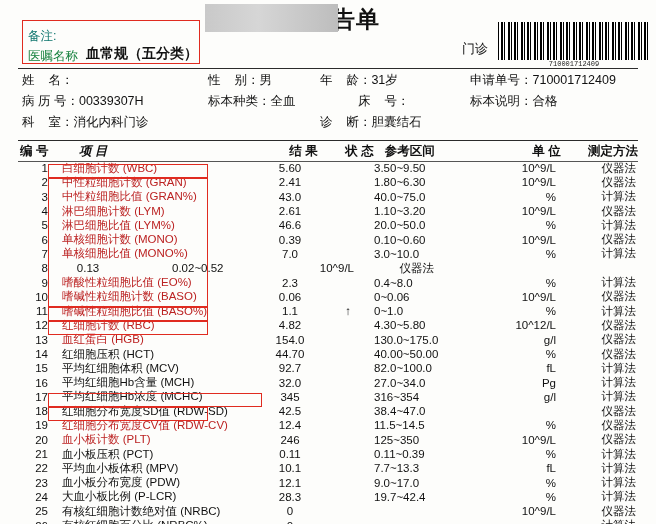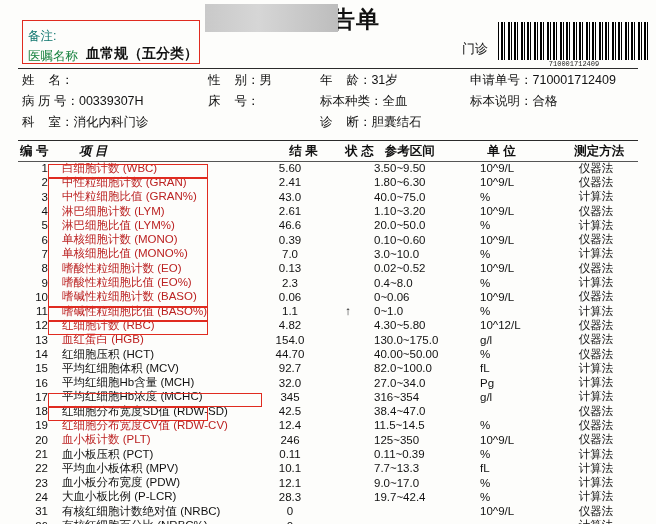--- a/index.html
+++ b/index.html
@@ -153,22 +153,22 @@
   .trow {
     display: flex;
     height: 14.3px;
     align-items: center;
   }
   .col-no     { width: 30px;  text-align: right; padding-right: 8px; }
   .col-name   { width: 196px; text-align: left;  padding-left: 6px; }
   .col-result { width: 64px;  text-align: center; }
   .col-status { width: 52px;  text-align: center; }
   .col-ref    { width: 106px; text-align: left; }
-  .col-unit   { width: 76px;  text-align: left; }
-  .col-method { width: 80px;  text-align: center; }
+  .col-unit   { width: 76px;  text-align: right; }
+  .col-method { width: 80px;  text-align: right; }
 
   .thead .col-no     { text-align: left; padding-right: 0; padding-left: 2px; }
   .thead .col-name   { padding-left: 30px; font-style: italic; }
   .thead .col-result { padding-left: 4px; }
 
   .marked .col-name { color: #b22; }
   .arrow { color: #111; }
 
   
   .redbox {
@@ -215,27 +215,27 @@
       <div class="info-cell c4">
         <span class="k">申请单号：</span>
         <span class="v">710001712409</span>
       </div>
     </div>
     <div class="info-row">
       <div class="info-cell c1">
         <span class="k">病 历 号：</span>
         <span class="v">00339307H</span>
       </div>
+      <div class="info-cell c3">
+        <span class="k">标本种类：</span>
+        <span class="v">全血</span>
+      </div>
       <div class="info-cell c2">
         <span class="k">床    号：</span>
         <span class="v"></span>
-      </div>
-      <div class="info-cell c3">
-        <span class="k">标本种类：</span>
-        <span class="v">全血</span>
       </div>
       <div class="info-cell c4">
         <span class="k">标本说明：</span>
         <span class="v">合格</span>
       </div>
     </div>
     <div class="info-row">
       <div class="info-cell c1">
         <span class="k">科    室：</span>
         <span class="v">消化内科门诊</span>
@@ -322,21 +322,20 @@
           <div class="col-no">7</div>
           <div class="col-name">单核细胞比值 (MONO%)</div>
           <div class="col-result">7.0</div>
           <div class="col-status arrow"></div>
           <div class="col-ref">3.0~10.0</div>
           <div class="col-unit">%</div>
           <div class="col-method">计算法</div>
         </div>
         <div class="trow marked">
           <div class="col-no">8</div>
-          <div class="col-name">嗜酸性粒细胞计数 (EO)</div>
           <div class="col-result">0.13</div>
           <div class="col-status arrow"></div>
           <div class="col-ref">0.02~0.52</div>
           <div class="col-unit">10^9/L</div>
           <div class="col-method">仪器法</div>
         </div>
         <div class="trow marked">
           <div class="col-no">9</div>
           <div class="col-name">嗜酸性粒细胞比值 (EO%)</div>
           <div class="col-result">2.3</div>
@@ -474,21 +473,21 @@
         <div class="trow">
           <div class="col-no">24</div>
           <div class="col-name">大血小板比例 (P-LCR)</div>
           <div class="col-result">28.3</div>
           <div class="col-status arrow"></div>
           <div class="col-ref">19.7~42.4</div>
           <div class="col-unit">%</div>
           <div class="col-method">计算法</div>
         </div>
         <div class="trow">
-          <div class="col-no">31</div>
+          <div class="col-no">25</div>
           <div class="col-name">有核红细胞计数绝对值 (NRBC)</div>
           <div class="col-result">0</div>
           <div class="col-status arrow"></div>
           <div class="col-ref"></div>
           <div class="col-unit">10^9/L</div>
           <div class="col-method">仪器法</div>
         </div>
         <div class="trow">
           <div class="col-no">26</div>
           <div class="col-name">有核红细胞百分比 (NRBC%)</div>

